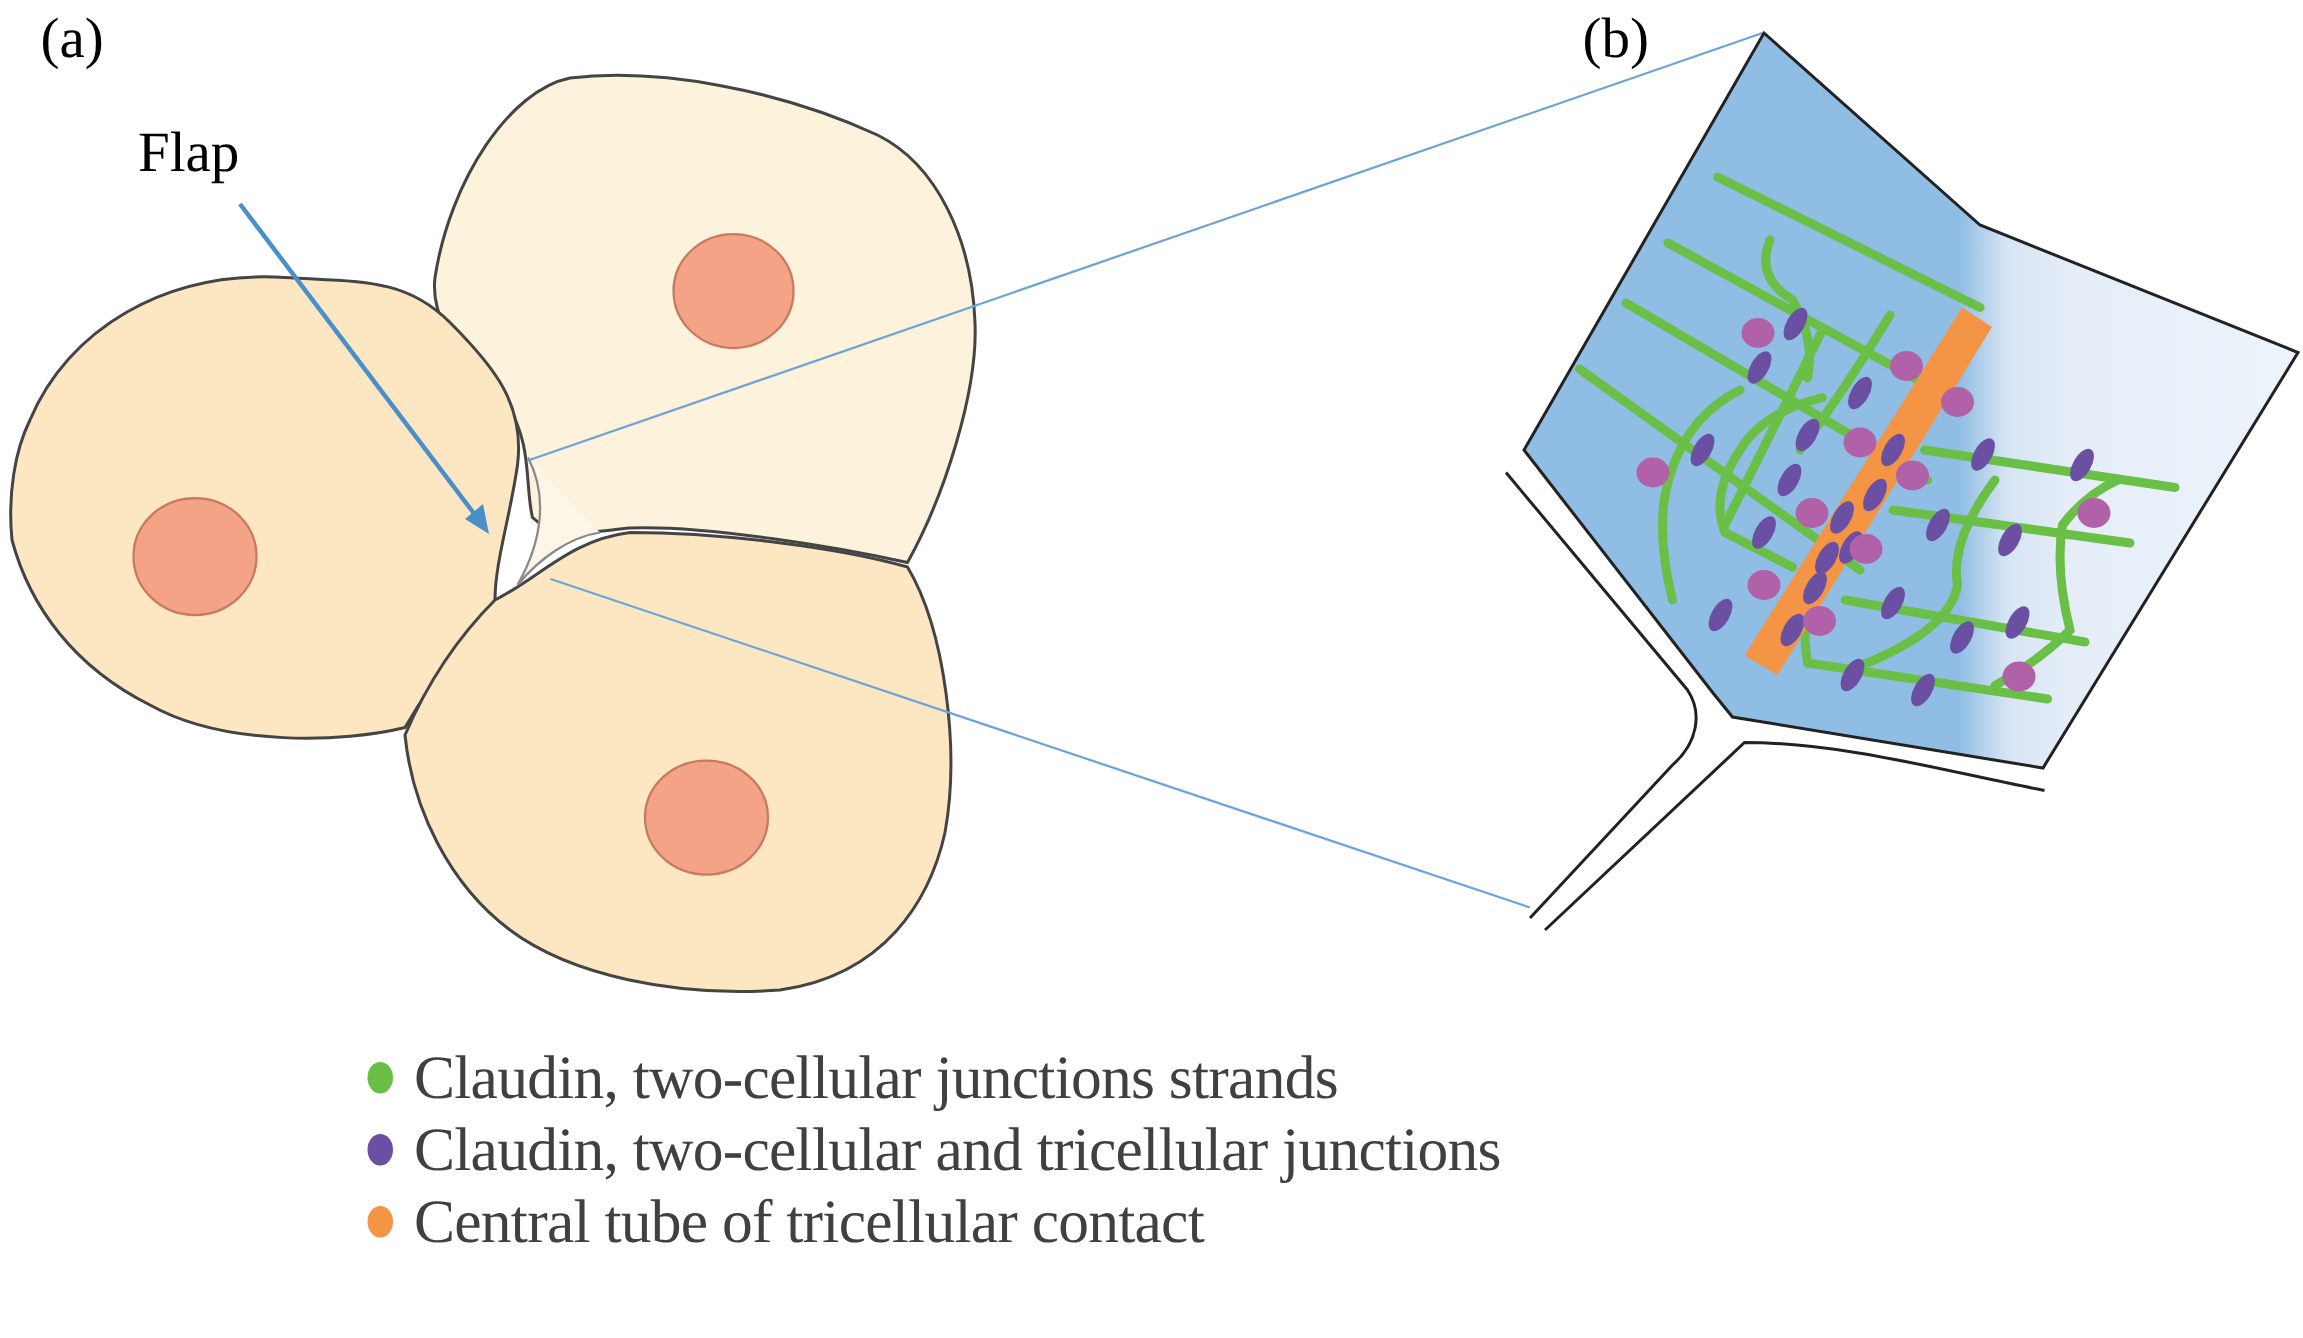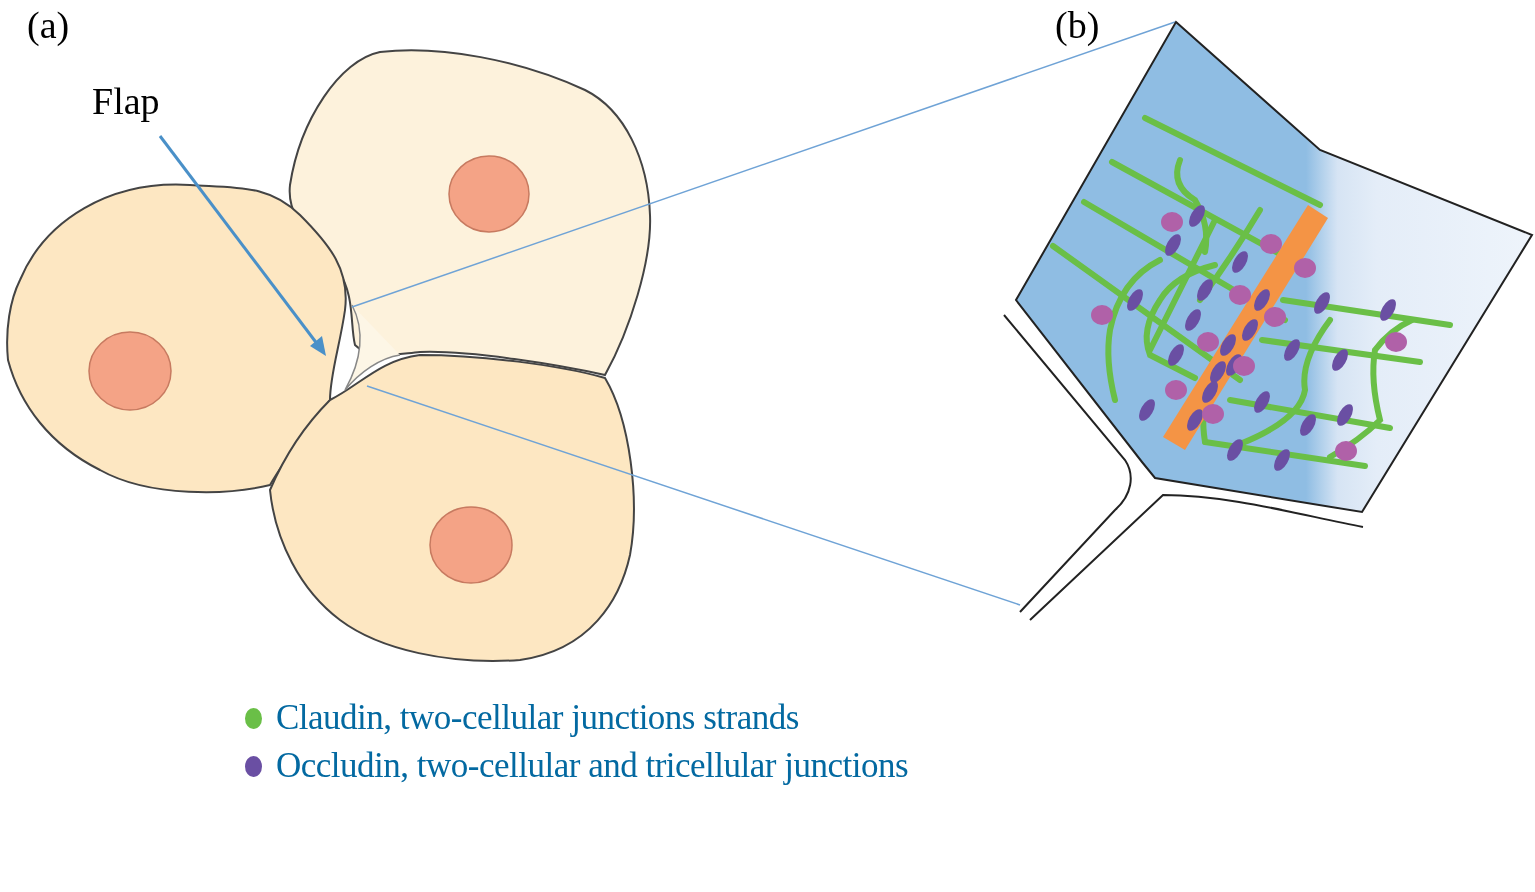--- a/index.html
+++ b/index.html
@@ -2,21 +2,21 @@
 <html><head>
 <meta charset="utf-8">
 <style>
   html, body { margin:0; padding:0; background:#ffffff; }
   body { width:1535px; height:892px; position:relative; overflow:hidden; font-family:"Liberation Serif", serif; }
   #fig { position:absolute; left:0; top:0; }
   .lbl { font-family:"Liberation Serif", serif; fill:#000; }
   .legend { position:absolute; left:245px; top:694px; }
   .legend-item { display:flex; align-items:center; height:48px; }
   .legend-dot { width:17px; height:21px; border-radius:50%; margin-right:14px; }
-  .legend-text { font-family:"Liberation Serif", serif; font-size:35px; color:#0369a1; letter-spacing:-0.5px; white-space:nowrap; }
+  .legend-text { font-family:"Liberation Serif", serif; font-size:41px; color:#404040; letter-spacing:-0.5px; white-space:nowrap; }
 </style>
 </head>
 <body>
 
 <svg id="fig" width="1535" height="892" viewBox="0 0 1535 892">
   <defs>
     <linearGradient id="planeGrad" x1="1140" y1="0" x2="1535" y2="0" gradientUnits="userSpaceOnUse">
       <stop offset="0" stop-color="#8fbde3"></stop>
       <stop offset="0.42" stop-color="#8fbde3"></stop>
       <stop offset="0.5" stop-color="#d6e4f4"></stop>
@@ -125,15 +125,19 @@
     </g>
 </svg>
 
 <div class="legend">
   <div class="legend-item">
     <span class="legend-dot" style="background:#6abf47"></span>
     <span class="legend-text">Claudin, two-cellular junctions strands</span>
   </div>
   <div class="legend-item">
     <span class="legend-dot" style="background:#6a4fa3"></span>
-    <span class="legend-text">Occludin, two-cellular and tricellular junctions</span>
+    <span class="legend-text">Claudin, two-cellular and tricellular junctions</span>
+  </div>
+  <div class="legend-item">
+    <span class="legend-dot" style="background:#f49445"></span>
+    <span class="legend-text">Central tube of tricellular contact</span>
   </div>
 </div>
 
 </body></html>

